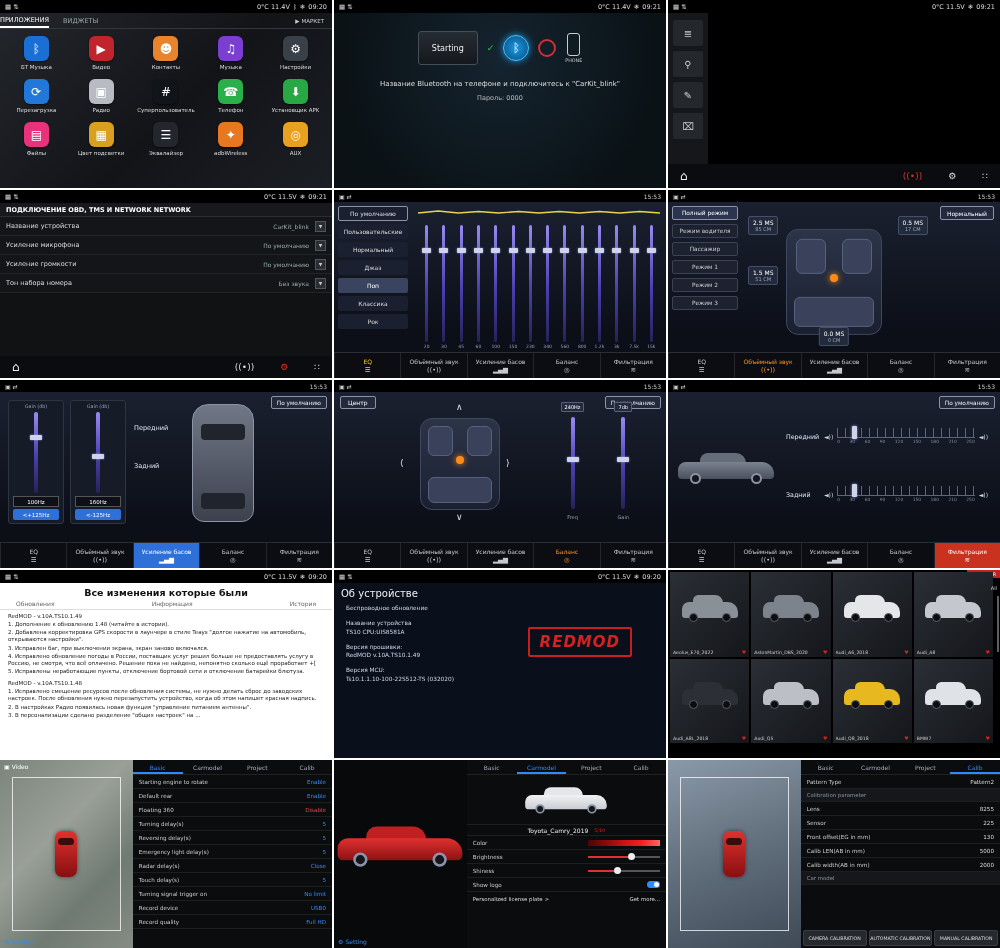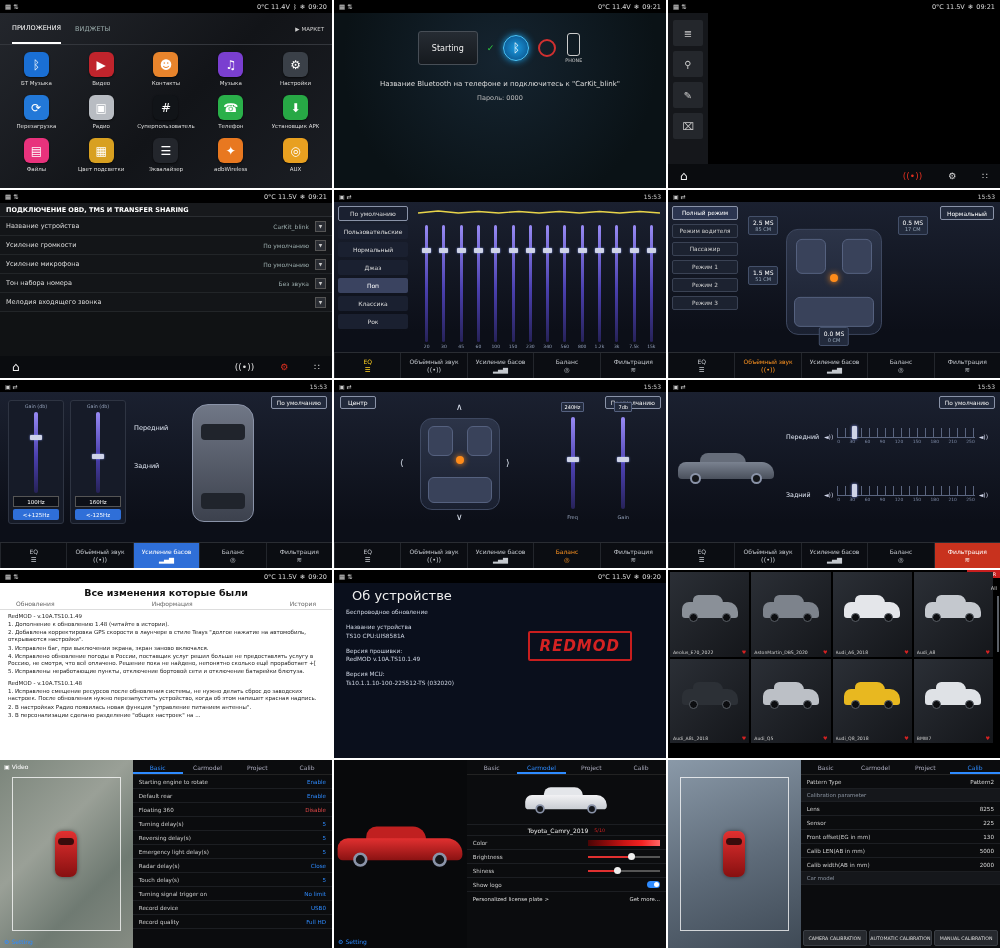--- a/index.html
+++ b/index.html
@@ -8,21 +8,21 @@
 #grid{display:grid;width:1000px;height:948px;grid-template-columns:1fr 1fr 1fr;grid-template-rows:repeat(5,1fr);gap:2px;background:#fff}
 .panel{position:relative;overflow:hidden;background:#0c0f14}
 
 
 .sb{display:flex;justify-content:space-between;align-items:center;height:13px;padding:0 5px;background:#000;font-size:6.5px;color:#ddd}
 .sb .r{display:flex;gap:3px;align-items:center}
 .ministat{display:flex;justify-content:space-between;align-items:center;height:12px;padding:0 5px;background:#000;font-size:6px;color:#ccc}
 
 
 #p1{background:linear-gradient(135deg,#24272d,#121418 55%,#1b1e24)}
-.dtabs{display:flex;align-items:center;height:32px;padding:0 12px;gap:14px;border-bottom:1px solid #33363c;font-size:6.5px;color:#9aa;position:relative}
+.dtabs{display:flex;align-items:center;height:16px;padding:0 0;gap:14px;border-bottom:1px solid #33363c;font-size:6.5px;color:#9aa;position:relative}
 .dtabs .active{color:#fff;border-bottom:2px solid #fff;height:100%;display:flex;align-items:center}
 .market{position:absolute;right:8px;top:0;height:100%;display:flex;align-items:center;gap:2px;color:#ccc;font-size:5.5px}
 .appgrid{display:grid;grid-template-columns:repeat(5,1fr);padding:7px 4px 0;row-gap:9px}
 .app{display:flex;flex-direction:column;align-items:center;gap:3px}
 .appic{width:25px;height:25px;border-radius:6px;display:flex;align-items:center;justify-content:center;font-size:12px;color:#fff;box-shadow:0 1px 2px rgba(0,0,0,.6)}
 .applbl{font-size:5.5px;color:#ddd;max-width:62px;white-space:nowrap;overflow:hidden;text-overflow:ellipsis}
 
 
 #p2{background:radial-gradient(circle at 50% 32%,#152430,#0a1216 75%)}
 .btrow{display:flex;align-items:center;justify-content:center;gap:9px;margin-top:12px;height:46px}
@@ -145,21 +145,21 @@
 
 
 #p10{background:#fff}
 .p10title{text-align:center;font-size:9.5px;font-weight:bold;color:#111;margin:4px 0 2px}
 .p10tabs{display:flex;justify-content:space-between;padding:0 16px 2px;font-size:6px;color:#666;border-bottom:1px solid #ddd}
 .p10body{padding:3px 8px;font-size:5.5px;line-height:1.3;color:#222}
 .p10body div{margin-bottom:1px;min-height:3px}
 
 
 #p11{background:#0a0f1c}
-.p11title{font-size:13px;color:#eee;padding:5px 18px 2px}
+.p11title{font-size:10px;color:#eee;padding:5px 7px 2px}
 .p11body{position:relative;height:calc(100% - 35px)}
 .p11lines{display:flex;flex-direction:column;gap:2.5px;font-size:5.8px;color:#cfd6e4;width:58%;padding:4px 0 0 12px}
 .p11lines div{min-height:4px}
 .redmod{position:absolute;right:34px;top:26px;border:2px solid #c81e1e;color:#d42222;font-weight:bold;font-style:italic;font-size:15px;letter-spacing:1px;padding:4px 10px;border-radius:2px}
 
 
 #p12{background:#000}
 .p12top{position:relative;height:13px;background:#0a0a0a;display:flex;align-items:center;justify-content:center;font-size:6.5px;color:#eee}
 .transfer{position:absolute;right:0;top:0;background:#c81e1e;color:#fff;font-size:4.8px;padding:1.5px 4px}
 .allbtn{position:absolute;right:3px;top:15px;font-size:5px;color:#ccc;z-index:2}
@@ -411,53 +411,48 @@
 
   <section class="panel" id="p4">
     <div class="sb">
       <span>▦ ⇅</span>
       <span class="r">
         <span>0°C 11.5V</span>
         <span>❄</span>
         <span>09:21</span>
       </span>
     </div>
-    <div class="p4title">ПОДКЛЮЧЕНИЕ OBD, TMS И TRANSFER SHARING</div>
+    <div class="p4title">ПОДКЛЮЧЕНИЕ OBD, TMS И NETWORK NETWORK</div>
     <div>
 
         <div class="p4row">
           <span class="p4l">Название устройства</span>
           <span class="p4v">CarKit_blink</span>
           <span class="p4dd">▼</span>
         </div>
 
 
         <div class="p4row">
-          <span class="p4l">Усиление громкости</span>
+          <span class="p4l">Усиление микрофона</span>
           <span class="p4v">По умолчанию</span>
           <span class="p4dd">▼</span>
         </div>
 
         <div class="p4row">
-          <span class="p4l">Усиление микрофона</span>
+          <span class="p4l">Усиление громкости</span>
           <span class="p4v">По умолчанию</span>
           <span class="p4dd">▼</span>
         </div>
 
         <div class="p4row">
           <span class="p4l">Тон набора номера</span>
           <span class="p4v">Без звука</span>
           <span class="p4dd">▼</span>
         </div>
 
-        <div class="p4row">
-          <span class="p4l">Мелодия входящего звонка</span>
-          <span class="p4v"></span>
-          <span class="p4dd">▼</span>
-        </div>
       </div>
     <div class="botbar" style="height:22px">
       <span class="home">⌂</span>
       <span class="bic">((•))</span>
       <span class="bic redic">⚙</span>
       <span class="bic">∷</span>
     </div>
   </section>
 
   <section class="panel" id="p5">

